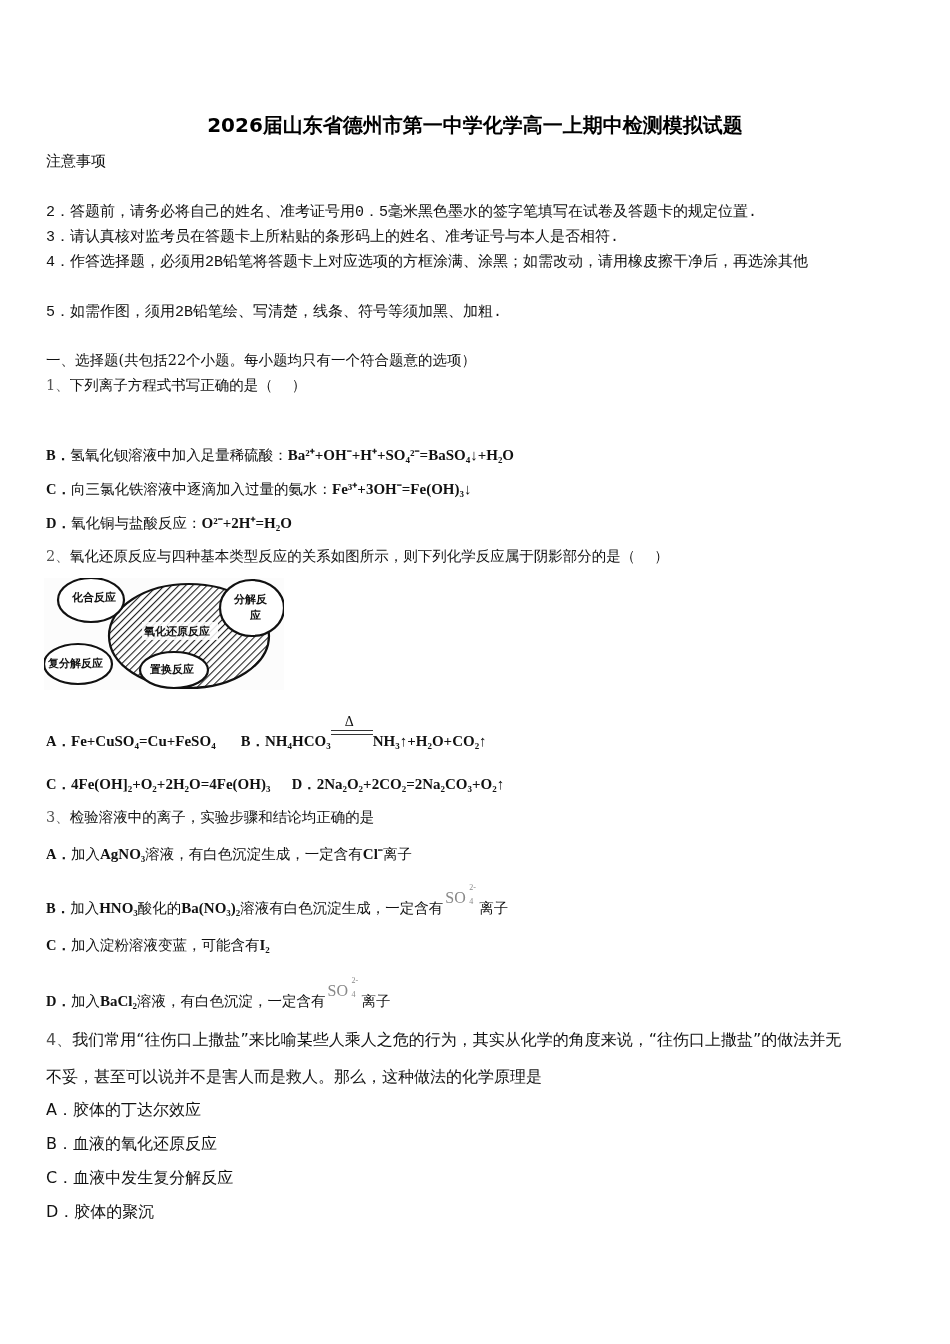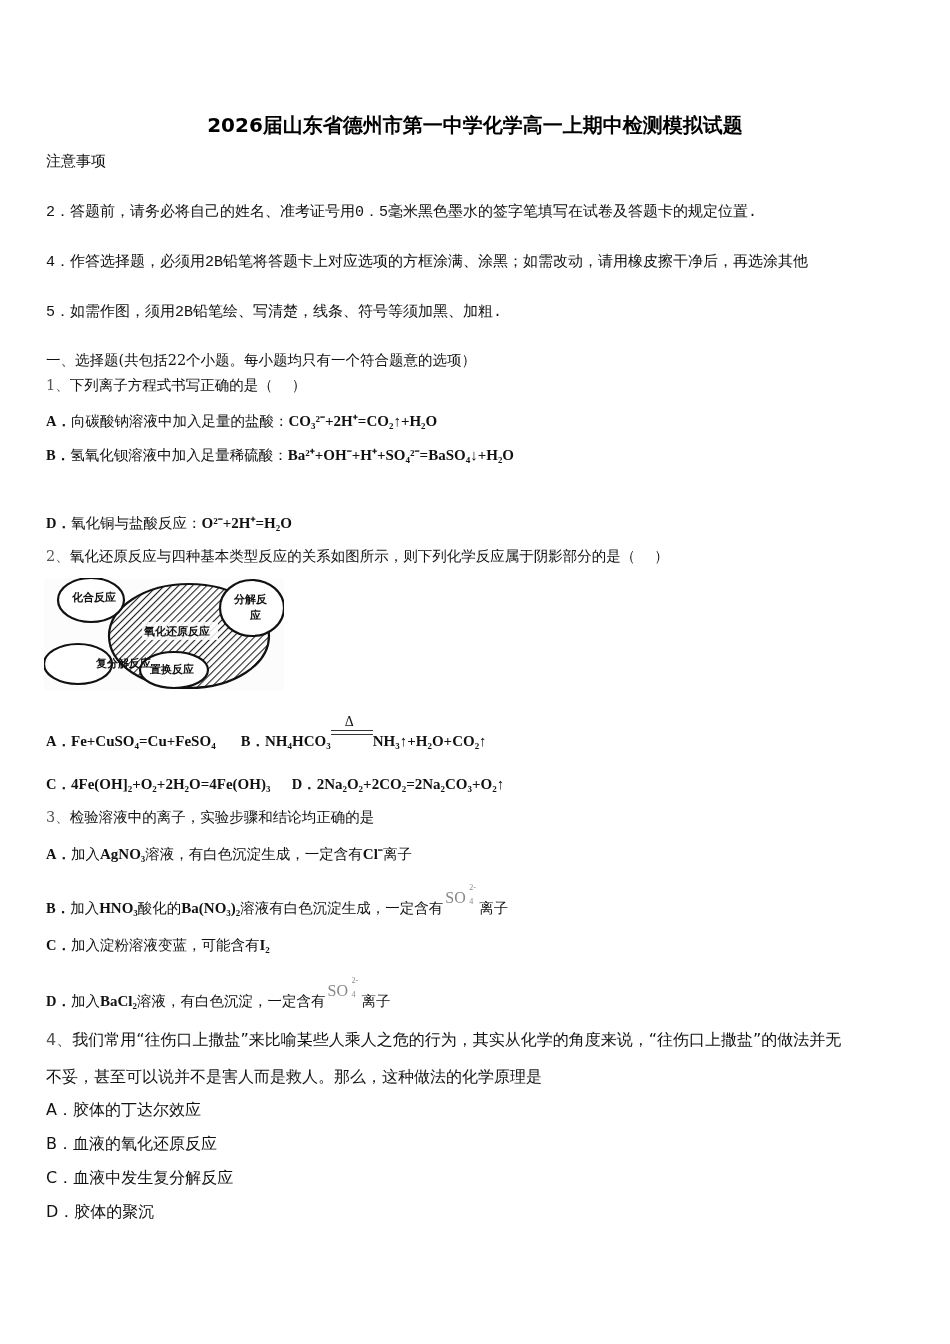--- a/index.html
+++ b/index.html
@@ -29,33 +29,34 @@
 </style>
 </head>
 <body>
 
 <div class="page">
 
   <div class="title">2026届山东省德州市第一中学化学高一上期中检测模拟试题</div>
 
   <div class="line notice" style="top:152px;">注意事项</div>
   <div class="line notice" style="top:202px;">2．答题前，请务必将自己的姓名、准考证号用0．5毫米黑色墨水的签字笔填写在试卷及答题卡的规定位置.</div>
+  <div class="line notice" style="top:227px;">3．请认真核对监考员在答题卡上所粘贴的条形码上的姓名、准考证号与本人是否相符.</div>
   <div class="line notice" style="top:252px;">4．作答选择题，必须用2B铅笔将答题卡上对应选项的方框涂满、涂黑；如需改动，请用橡皮擦干净后，再选涂其他</div>
   <div class="line notice" style="top:302px;">5．如需作图，须用2B铅笔绘、写清楚，线条、符号等须加黑、加粗.</div>
 
   <div class="line" style="top:351px;">一、选择题(共包括22个小题。每小题均只有一个符合题意的选项）</div>
 
   <div class="line" style="top:376px;">
     <span class="qnum">1、</span><span>下列离子方程式书写正确的是（　 ）</span>
   </div>
-  <div class="line opt" style="top:410px;">
-    <span class="letter">A．</span><span>向碳酸钠溶液中加入足量的盐酸：</span><span class="chem">CO₃²⁻+2H⁺=CO₂↑+H₂O</span>
-  </div>
   <div class="line opt" style="top:444px;">
     <span class="letter">B．</span><span>氢氧化钡溶液中加入足量稀硫酸：</span><span class="chem">Ba²⁺+OH⁻+H⁺+SO₄²⁻=BaSO₄↓+H₂O</span>
+  </div>
+  <div class="line opt" style="top:478px;">
+    <span class="letter">C．</span><span>向三氯化铁溶液中逐滴加入过量的氨水：</span><span class="chem">Fe³⁺+3OH⁻=Fe(OH)₃↓</span>
   </div>
   <div class="line opt" style="top:512px;">
     <span class="letter">D．</span><span>氧化铜与盐酸反应：</span><span class="chem">O²⁻+2H⁺=H₂O</span>
   </div>
 
   <div class="line" style="top:547px;">
     <span class="qnum">2、</span><span>氧化还原反应与四种基本类型反应的关系如图所示，则下列化学反应属于阴影部分的是（　 ）</span>
   </div>
 
   <div class="diagram">
@@ -71,21 +72,21 @@
       <ellipse cx="47" cy="22" rx="33" ry="22" fill="#fff" stroke="#111" stroke-width="2.2"></ellipse>
       <ellipse cx="208" cy="30" rx="32" ry="28" fill="#fff" stroke="#111" stroke-width="2.2"></ellipse>
       <ellipse cx="34" cy="86" rx="34" ry="20" fill="#fff" stroke="#111" stroke-width="2.2"></ellipse>
       <ellipse cx="130" cy="92" rx="34" ry="18" fill="#fff" stroke="#111" stroke-width="2.2"></ellipse>
       <rect x="98" y="44" width="76" height="18" fill="#fff" opacity="0.85"></rect>
     </svg>
     <span style="position:absolute;left:28px;top:12px;font-size:11px;font-weight:bold;font-family:'DejaVu Sans',sans-serif;">化合反应</span>
     <span style="position:absolute;left:190px;top:14px;font-size:11px;font-weight:bold;font-family:'DejaVu Sans',sans-serif;">分解反</span>
     <span style="position:absolute;left:206px;top:30px;font-size:11px;font-weight:bold;font-family:'DejaVu Sans',sans-serif;">应</span>
     <span style="position:absolute;left:100px;top:46px;font-size:11px;font-weight:bold;font-family:'DejaVu Sans',sans-serif;">氧化还原反应</span>
-    <span style="position:absolute;left:4px;top:78px;font-size:11px;font-weight:bold;font-family:'DejaVu Sans',sans-serif;margin-left:48px;">复分解反应</span>
+    <span style="position:absolute;left:4px;top:78px;font-size:11px;font-weight:bold;font-family:'DejaVu Sans',sans-serif;">复分解反应</span>
     <span style="position:absolute;left:106px;top:84px;font-size:11px;font-weight:bold;font-family:'DejaVu Sans',sans-serif;">置换反应</span>
   </div>
 
   <div class="line opt" style="top:728px;">
     <span><span class="letter">A．</span><span class="chem">Fe+CuSO₄=Cu+FeSO₄</span></span>
     <span style="display:inline-block;width:16px;"></span>
     <span><span class="letter">B．</span><span class="chem">NH₄HCO₃</span><span class="delta-eq"><span class="tri">Δ</span><span class="bar1"></span><span class="bar2"></span></span><span class="chem">NH₃↑+H₂O+CO₂↑</span></span>
   </div>
   <div class="line opt" style="top:775px;">
     <span><span class="letter">C．</span><span class="chem">4Fe(OH]₂+O₂+2H₂O=4Fe(OH)₃</span></span>

